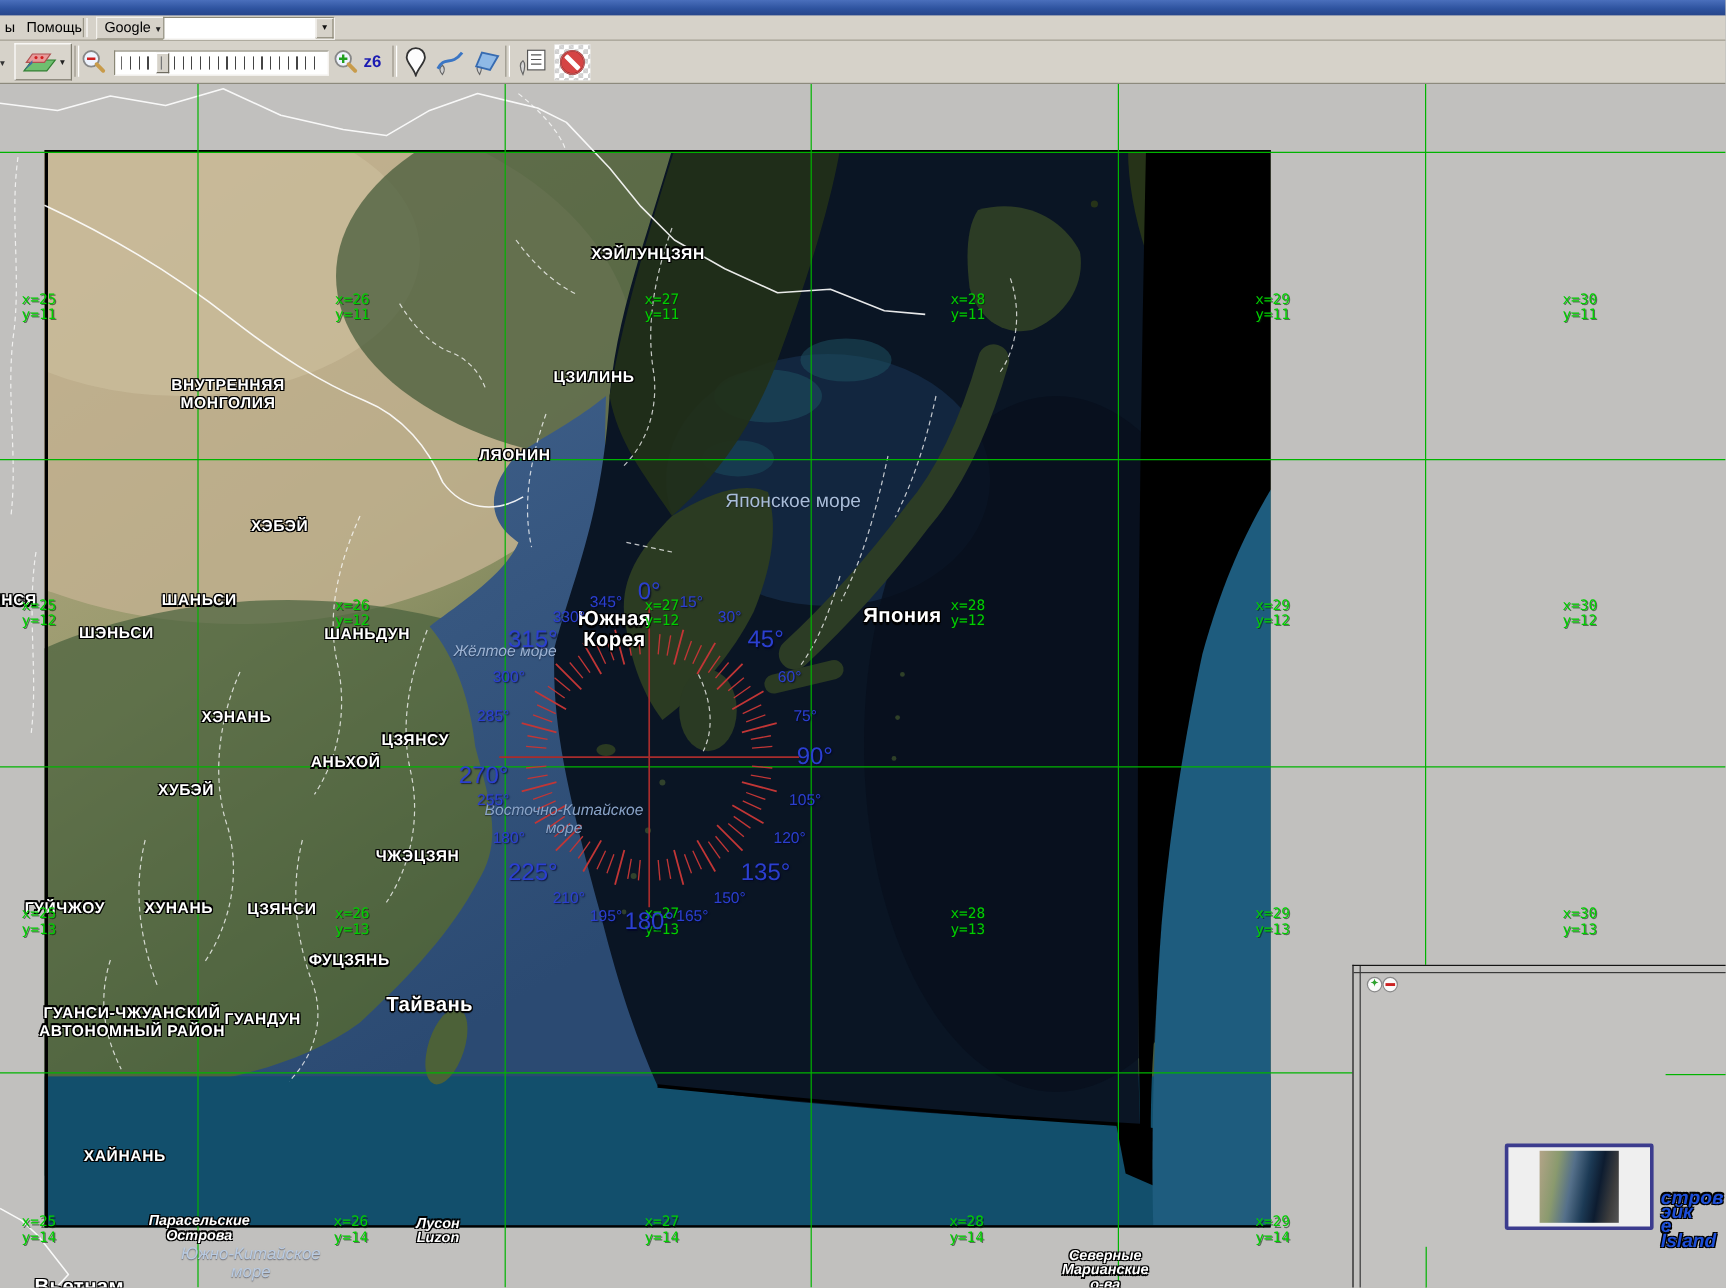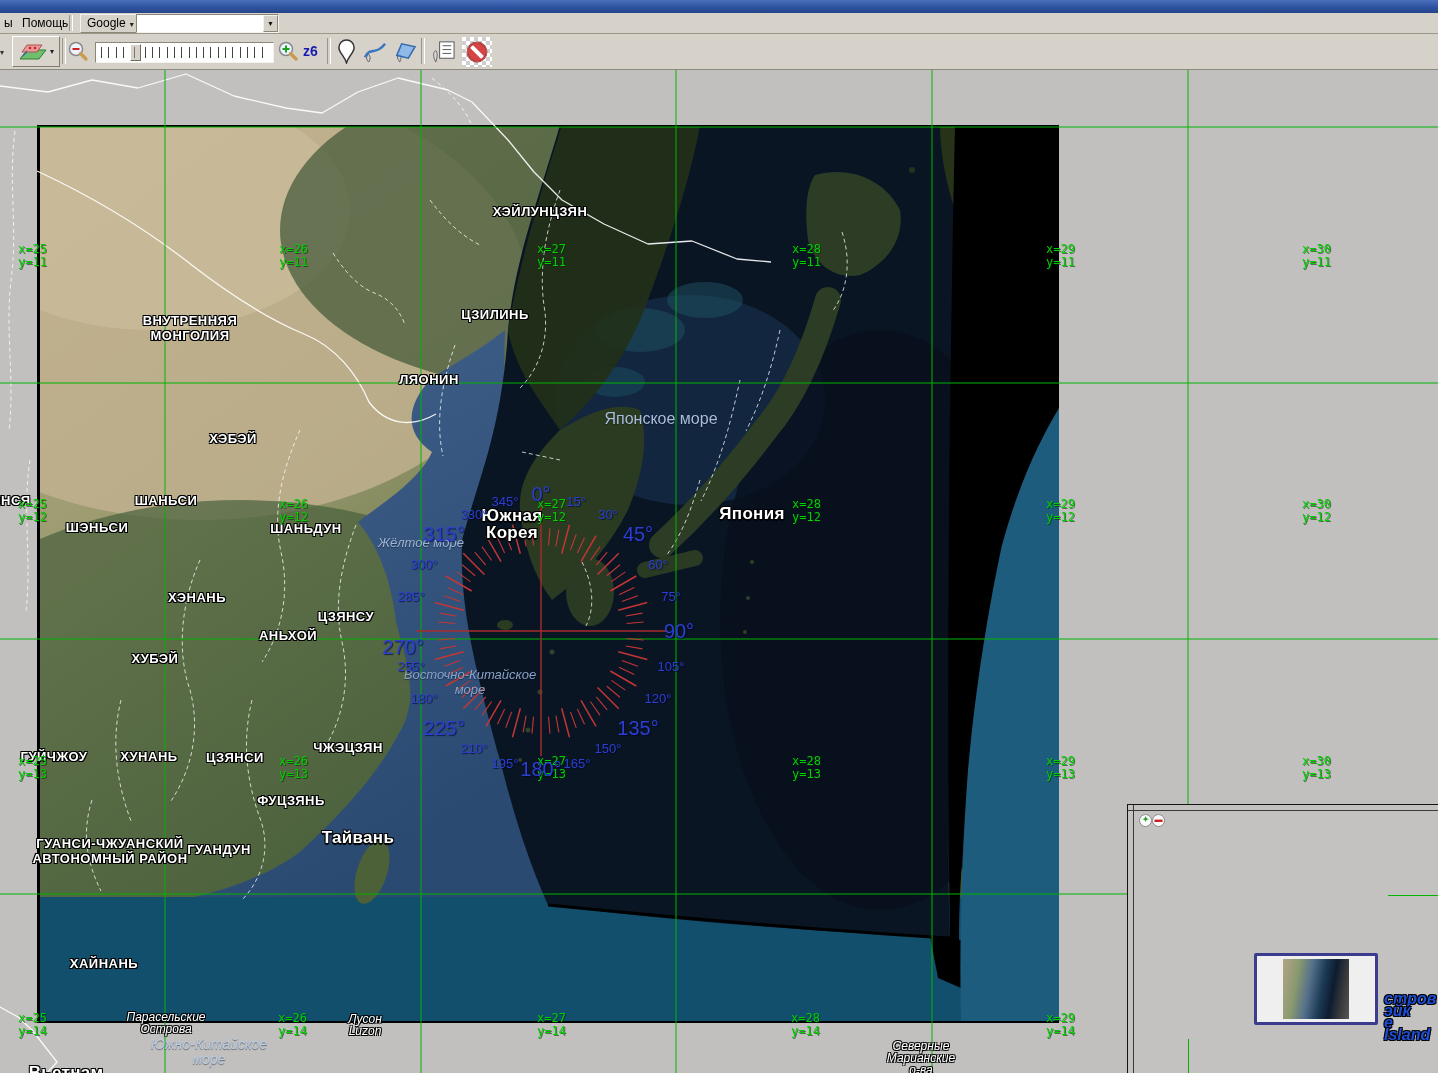--- a/index.html
+++ b/index.html
@@ -45,21 +45,21 @@
   
   #stage{position:absolute;left:0;top:0;width:1438px;height:1073px;z-index:1;}
   #map-svg{position:absolute;left:0;top:0;z-index:5;}
   #label-layer{position:absolute;left:0;top:0;width:1438px;height:1073px;z-index:20;pointer-events:none;}
   .lbl{position:absolute;transform:translate(-50%,-50%);white-space:pre-line;text-align:center;}
   .prov{font-weight:bold;font-size:13px;line-height:15px;color:#fff;letter-spacing:.5px;
     text-shadow:-1px -1px 0 #000,1px -1px 0 #000,-1px 1px 0 #000,1px 1px 0 #000,0 1px 0 #000,0 -1px 0 #000;}
   .country{font-weight:bold;font-size:17px;line-height:17px;color:#fff;letter-spacing:.3px;
     text-shadow:-1px -1px 0 #000,1px -1px 0 #000,-1px 1px 0 #000,1px 1px 0 #000,0 2px 1px #000;}
   .sea{font-size:16px;line-height:15px;color:#a9bdd9;text-shadow:0 1px 1px rgba(0,0,20,.45);}
-  .island{font-weight:normal;font-style:italic;font-size:12px;line-height:12px;color:#fff;
+  .island{font-weight:bold;font-style:italic;font-size:12px;line-height:12px;color:#fff;
     text-shadow:-1px -1px 0 #000,1px -1px 0 #000,-1px 1px 0 #000,1px 1px 0 #000;}
   .tile-label{position:absolute;font-family:"DejaVu Sans Mono",monospace;font-size:12px;line-height:13px;
     color:#00cf00;white-space:pre-line;text-shadow:1px 1px 0 rgba(0,40,0,.55);}
   .azi{font-size:13px;color:#2b3fd0;text-shadow:1px 1px 1px rgba(0,0,40,.65);}
   .azi.big{font-size:20px;}
   
   #overview-panel{position:absolute;left:1127px;top:804px;width:311px;height:269px;z-index:30;
     background:#c3c2c0;border-left:1px solid #141414;border-top:1px solid #141414;}
   .panel-line-v{position:absolute;left:5px;top:0;bottom:0;width:1px;background:#3a3a3a;}
   .panel-line-h{position:absolute;left:0;right:0;top:5px;height:1px;background:#3a3a3a;}
@@ -264,21 +264,21 @@
       <div class="lbl prov" style="left: 429px; top: 379px;">ЛЯОНИН</div>
       <div class="lbl prov" style="left: 233px; top: 438px;">ХЭБЭЙ</div>
       <div class="lbl prov" style="left: 166px; top: 500px;">ШАНЬСИ</div>
       <div class="lbl prov" style="left: 6px; top: 500px;">НИНСЯ</div>
       <div class="lbl prov" style="left: 97px; top: 527px;">ШЭНЬСИ</div>
       <div class="lbl prov" style="left: 306px; top: 528px;">ШАНЬДУН</div>
       <div class="lbl prov" style="left: 197px; top: 597px;">ХЭНАНЬ</div>
       <div class="lbl prov" style="left: 346px; top: 616px;">ЦЗЯНСУ</div>
       <div class="lbl prov" style="left: 155px; top: 658px;">ХУБЭЙ</div>
       <div class="lbl prov" style="left: 288px; top: 635px;">АНЬХОЙ</div>
-      <div class="lbl prov" style="left: 348px; top: 747px;">ЧЖЭЦЗЯН</div>
+      <div class="lbl prov" style="left: 348px; top: 713px;">ЧЖЭЦЗЯН</div>
       <div class="lbl prov" style="left: 54px; top: 756px;">ГУЙЧЖОУ</div>
       <div class="lbl prov" style="left: 149px; top: 756px;">ХУНАНЬ</div>
       <div class="lbl prov" style="left: 235px; top: 757px;">ЦЗЯНСИ</div>
       <div class="lbl prov" style="left: 291px; top: 800px;">ФУЦЗЯНЬ</div>
       <div class="lbl prov" style="left: 110px; top: 851px;">ГУАНСИ-ЧЖУАНСКИЙ
 АВТОНОМНЫЙ РАЙОН</div>
       <div class="lbl prov" style="left: 219px; top: 849px;">ГУАНДУН</div>
       <div class="lbl prov" style="left: 104px; top: 963px;">ХАЙНАНЬ</div>
       <div class="lbl country" style="left: 512px; top: 524px;">Южная
 Корея</div>

